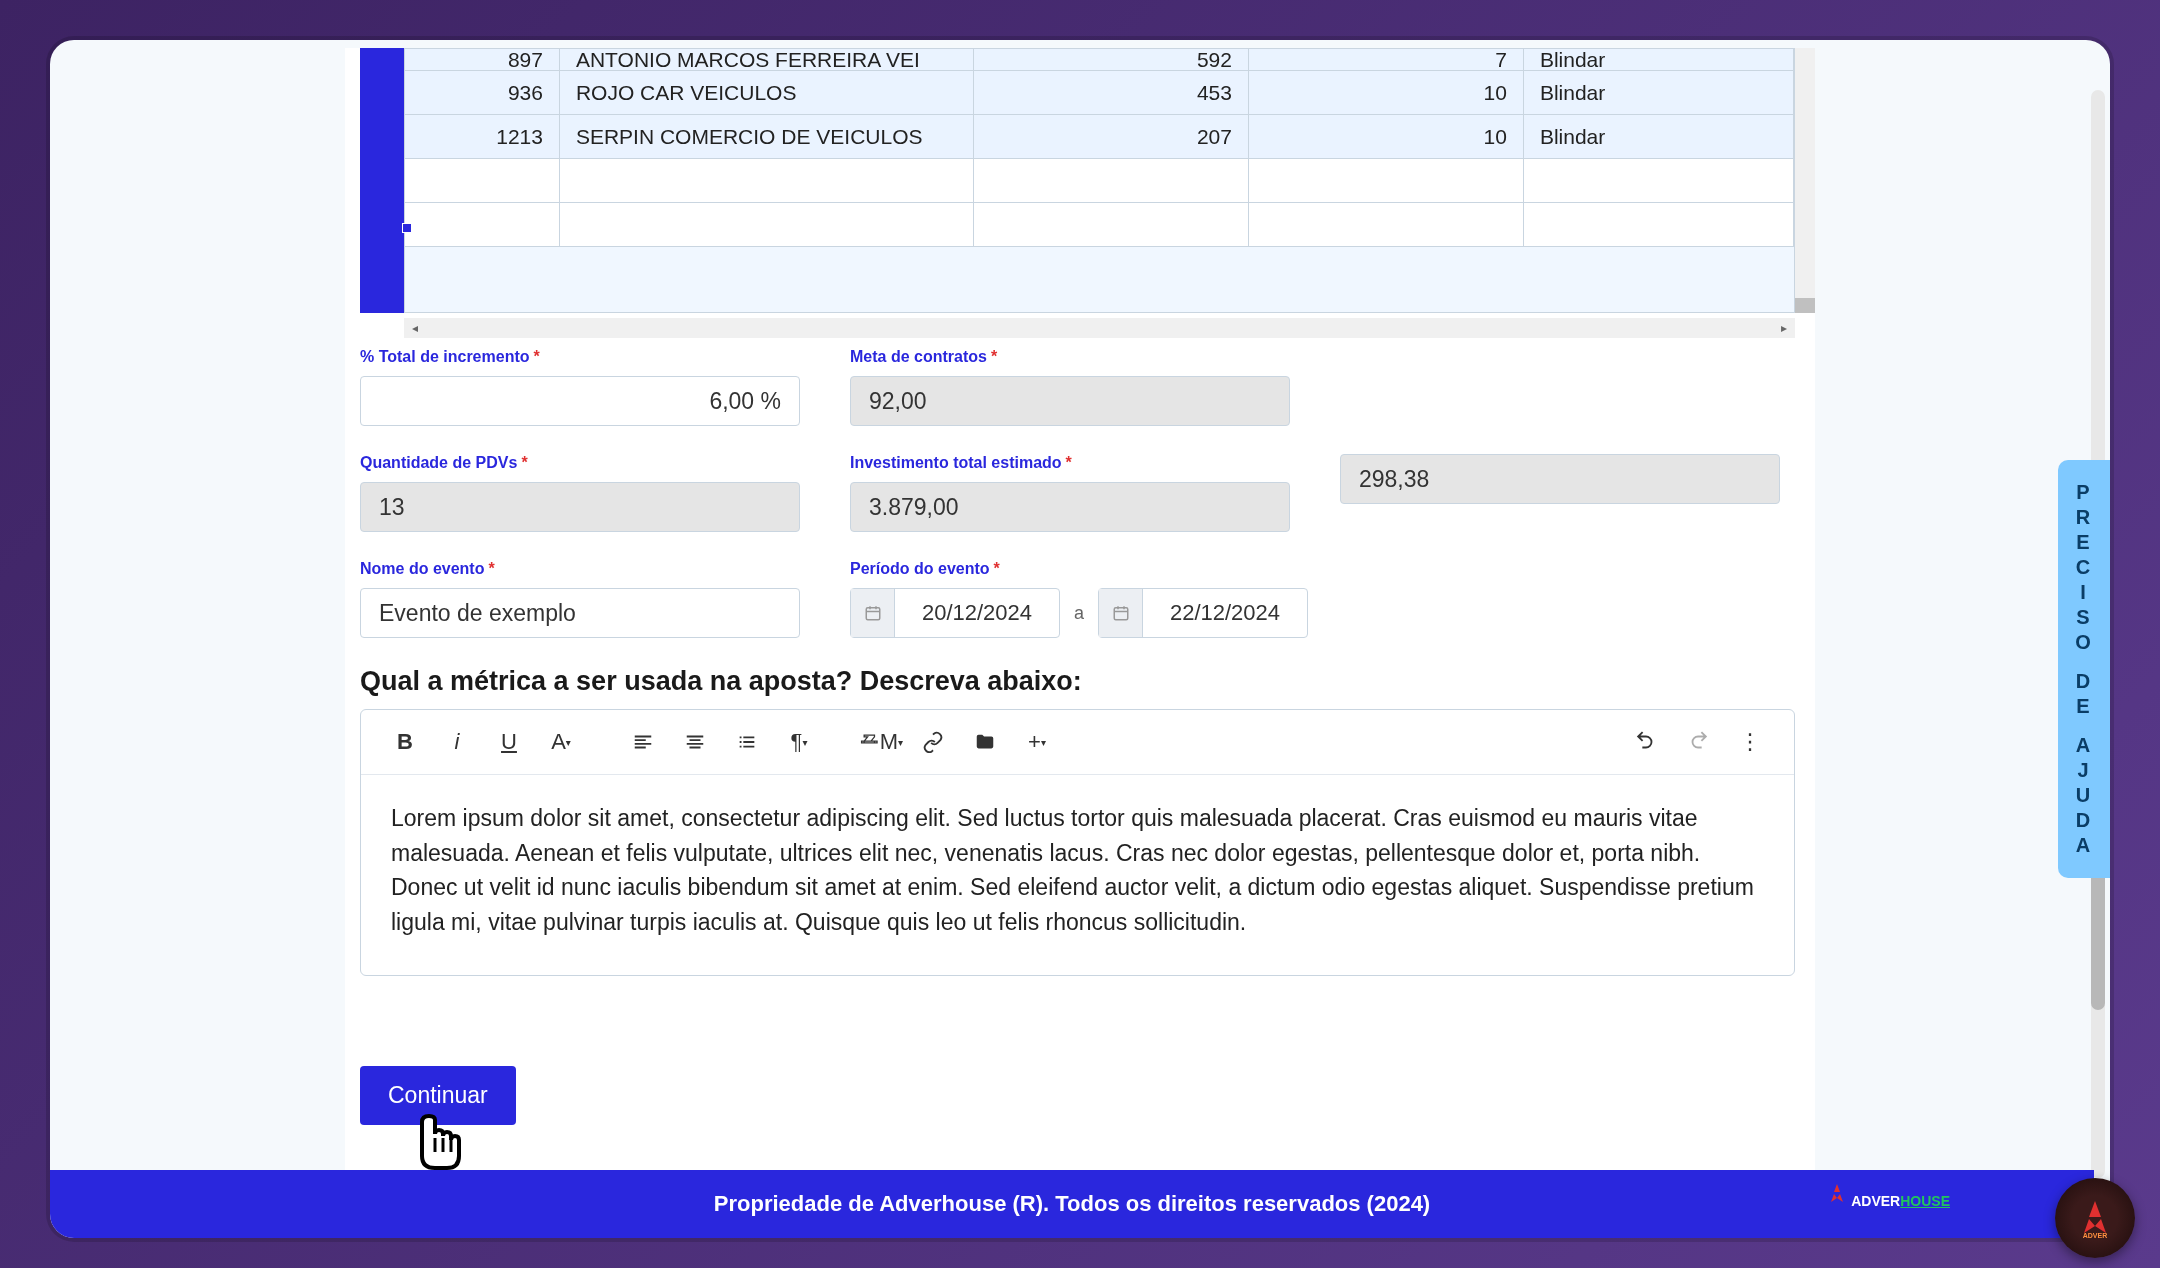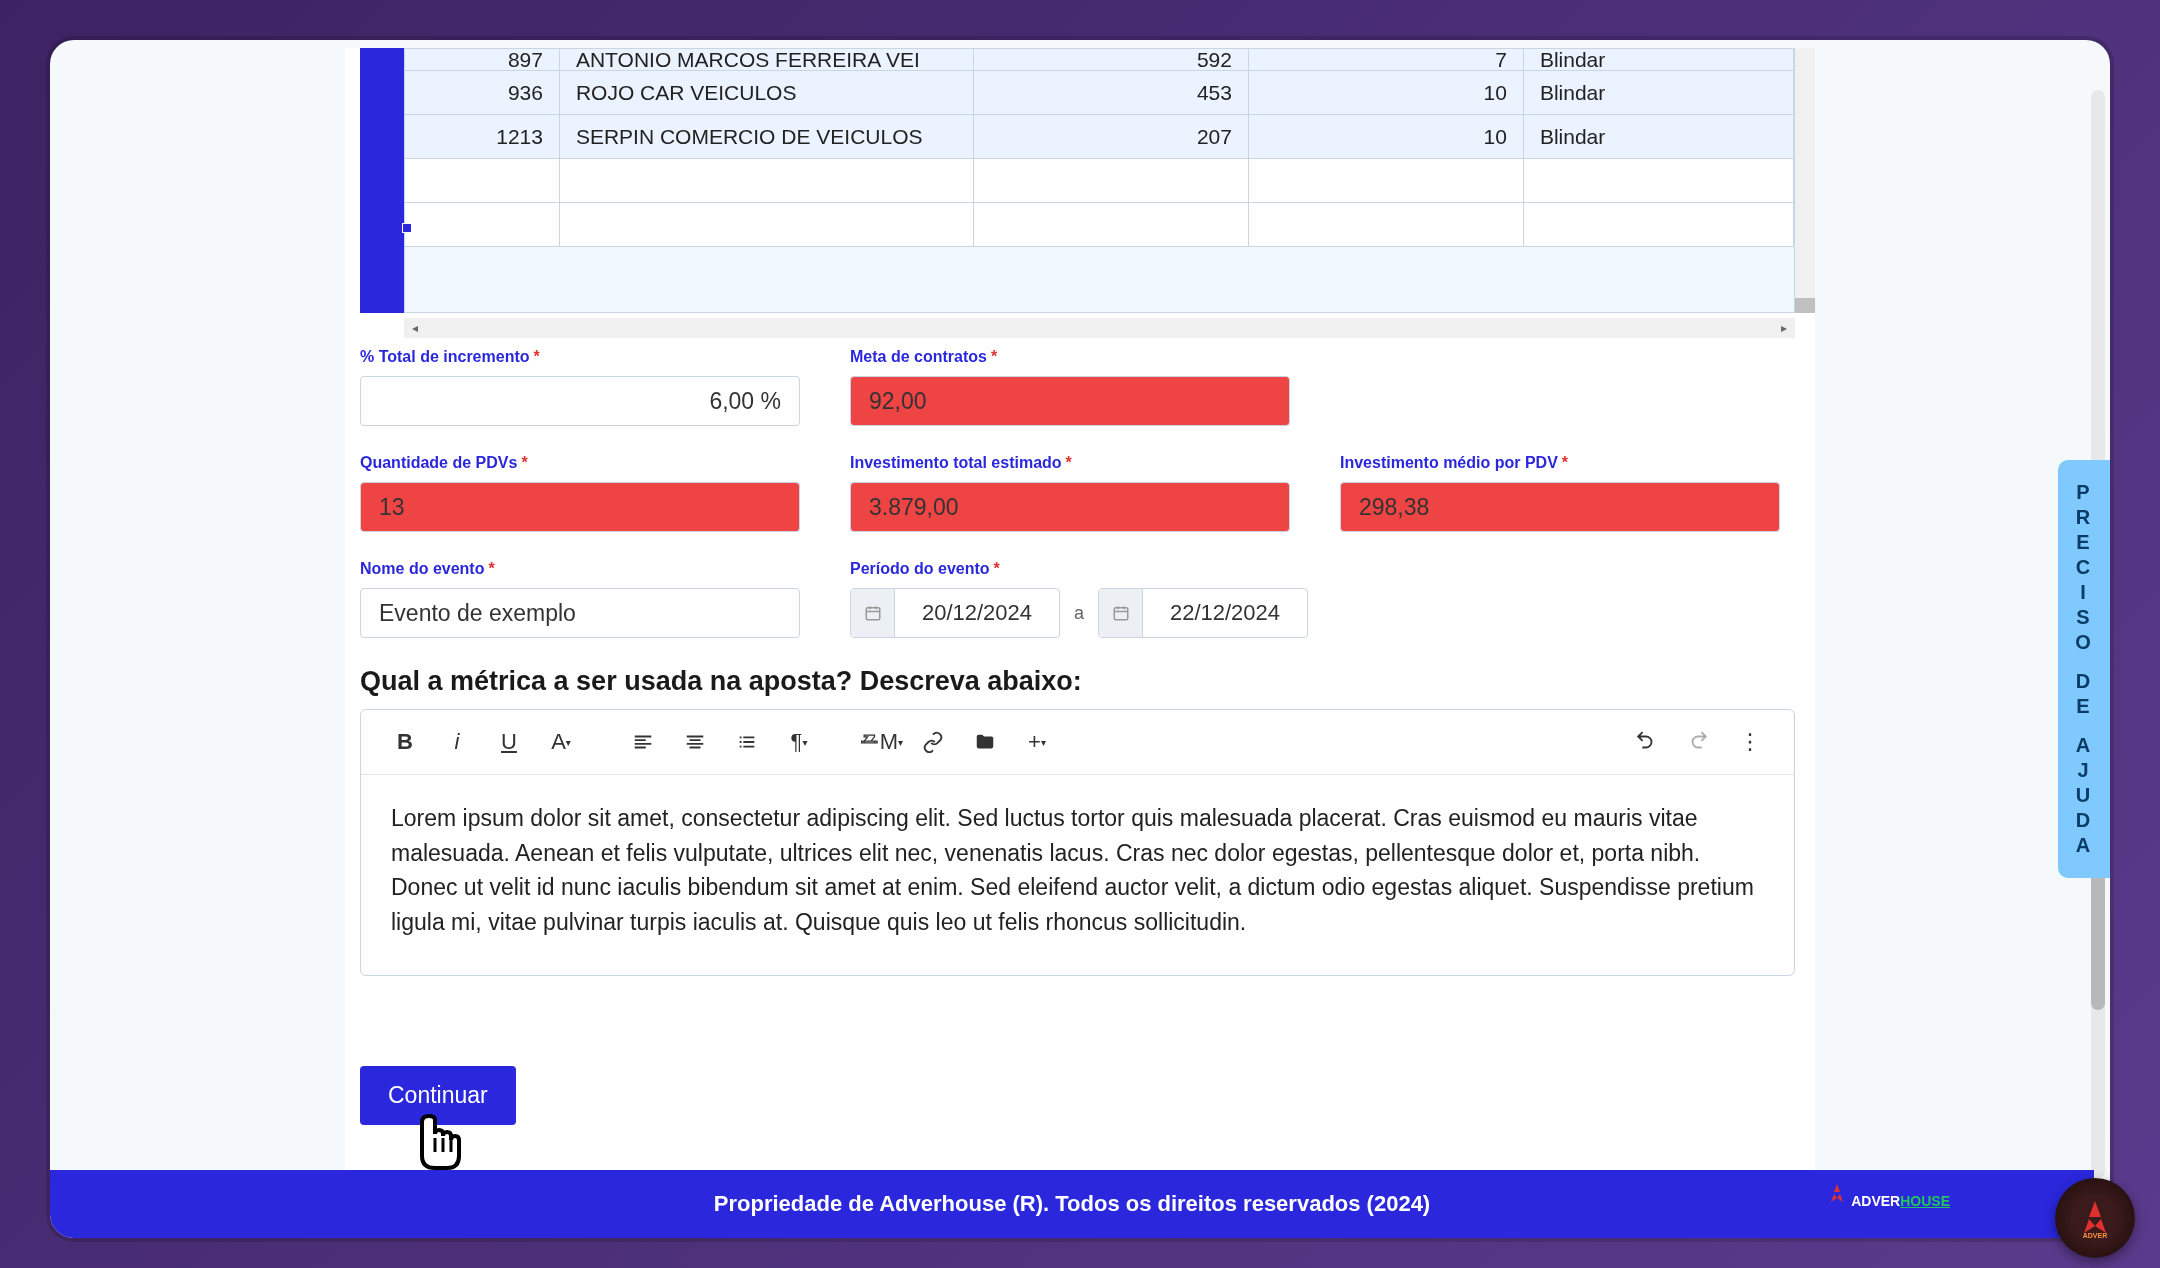--- a/index.html
+++ b/index.html
@@ -150,21 +150,21 @@
     .form-input {
       width: 100%;
       height: 50px;
       border: 1px solid #c9d5e0;
       border-radius: 4px;
       padding: 0 18px;
       font-size: 23px;
       color: #333;
       background: #fff;
     }
-    .form-input.readonly { background: #ef4444; }
+    .form-input.readonly { background: #e5e5e5; }
     .form-input.right { text-align: right; }
     .date-group {
       display: flex;
       align-items: center;
       gap: 14px;
     }
     .date-wrap {
       display: flex;
       align-items: center;
       border: 1px solid #c9d5e0;
@@ -396,21 +396,20 @@
         <div class="form-row">
           <div class="form-group">
             <label class="form-label"><span>Quantidade de PDVs</span><span class="req">*</span></label>
             <input class="form-input readonly" readonly="" value="13" style="">
           </div>
           <div class="form-group">
             <label class="form-label"><span>Investimento total estimado</span><span class="req">*</span></label>
             <input class="form-input readonly" readonly="" value="3.879,00" style="">
           </div>
           <div class="form-group">
-            <label class="form-label"><span>Investimento médio por PDV</span><span class="req">*</span></label>
             <input class="form-input readonly" readonly="" value="298,38" style="">
           </div>
         </div>
 
         <div class="form-row">
           <div class="form-group">
             <label class="form-label"><span>Nome do evento</span><span class="req">*</span></label>
             <input class="form-input" value="Evento de exemplo" style="">
           </div>
           <div class="form-group">

